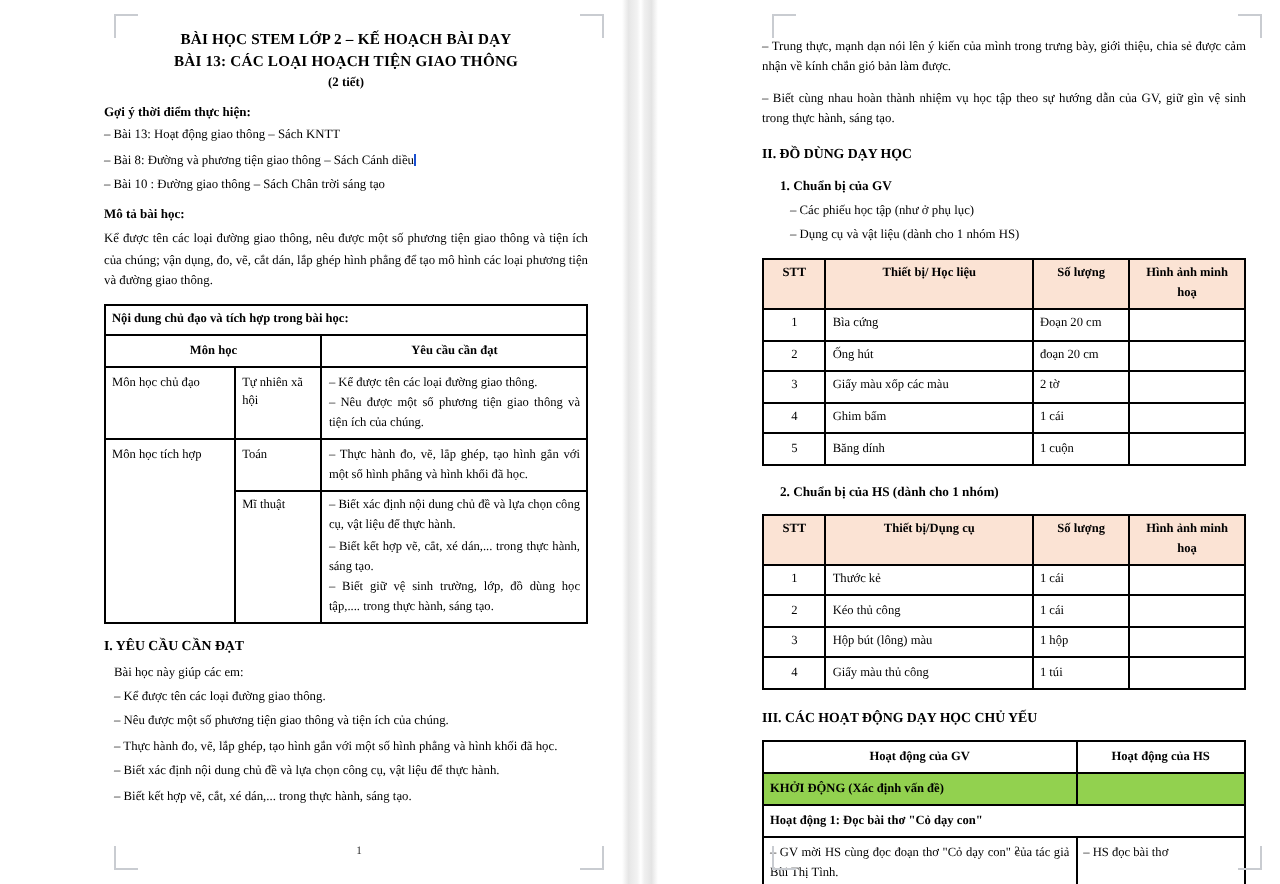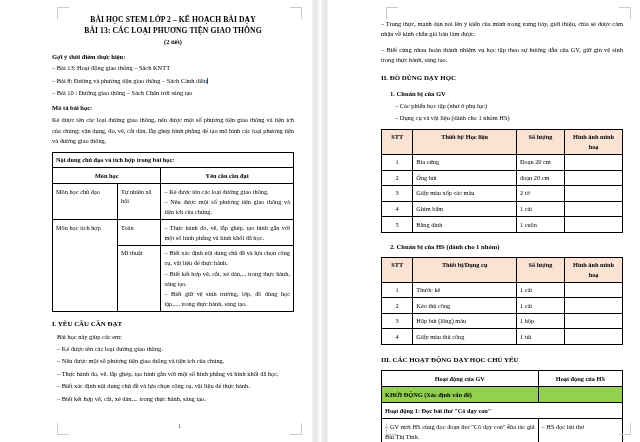--- a/index.html
+++ b/index.html
@@ -77,21 +77,21 @@
 
 <div class="spread">
 
   <div class="page">
     <div class="cmark tl"></div>
     <div class="cmark tr"></div>
     <div class="cmark bl"></div>
     <div class="cmark br"></div>
 
     <div class="title-line">BÀI HỌC STEM LỚP 2 – KẾ HOẠCH BÀI DẠY</div>
-    <div class="title-line">BÀI 13: CÁC LOẠI PHƯƠNG TIỆN GIAO THÔNG</div>
+    <div class="title-line">BÀI 13: CÁC LOẠI HOẠCH TIỆN GIAO THÔNG</div>
     <div class="title-sub">(2 tiết)</div>
 
     <div class="h-bold">Gợi ý thời điểm thực hiện:</div>
     <div class="ln">– Bài 13: Hoạt động giao thông – Sách KNTT</div>
     <div class="ln"><span>– Bài 8: Đường và phương tiện giao thông – Sách Cánh diều</span><span class="caret"></span></div>
     <div class="ln">– Bài 10 : Đường giao thông – Sách Chân trời sáng tạo</div>
 
     <div class="h-bold">Mô tả bài học:</div>
     <div class="para">Kể được tên các loại đường giao thông, nêu được một số phương tiện giao thông và tiện ích của chúng; vận dụng, đo, vẽ, cắt dán, lắp ghép hình phẳng để tạo mô hình các loại phương tiện và đường giao thông.</div>
 

